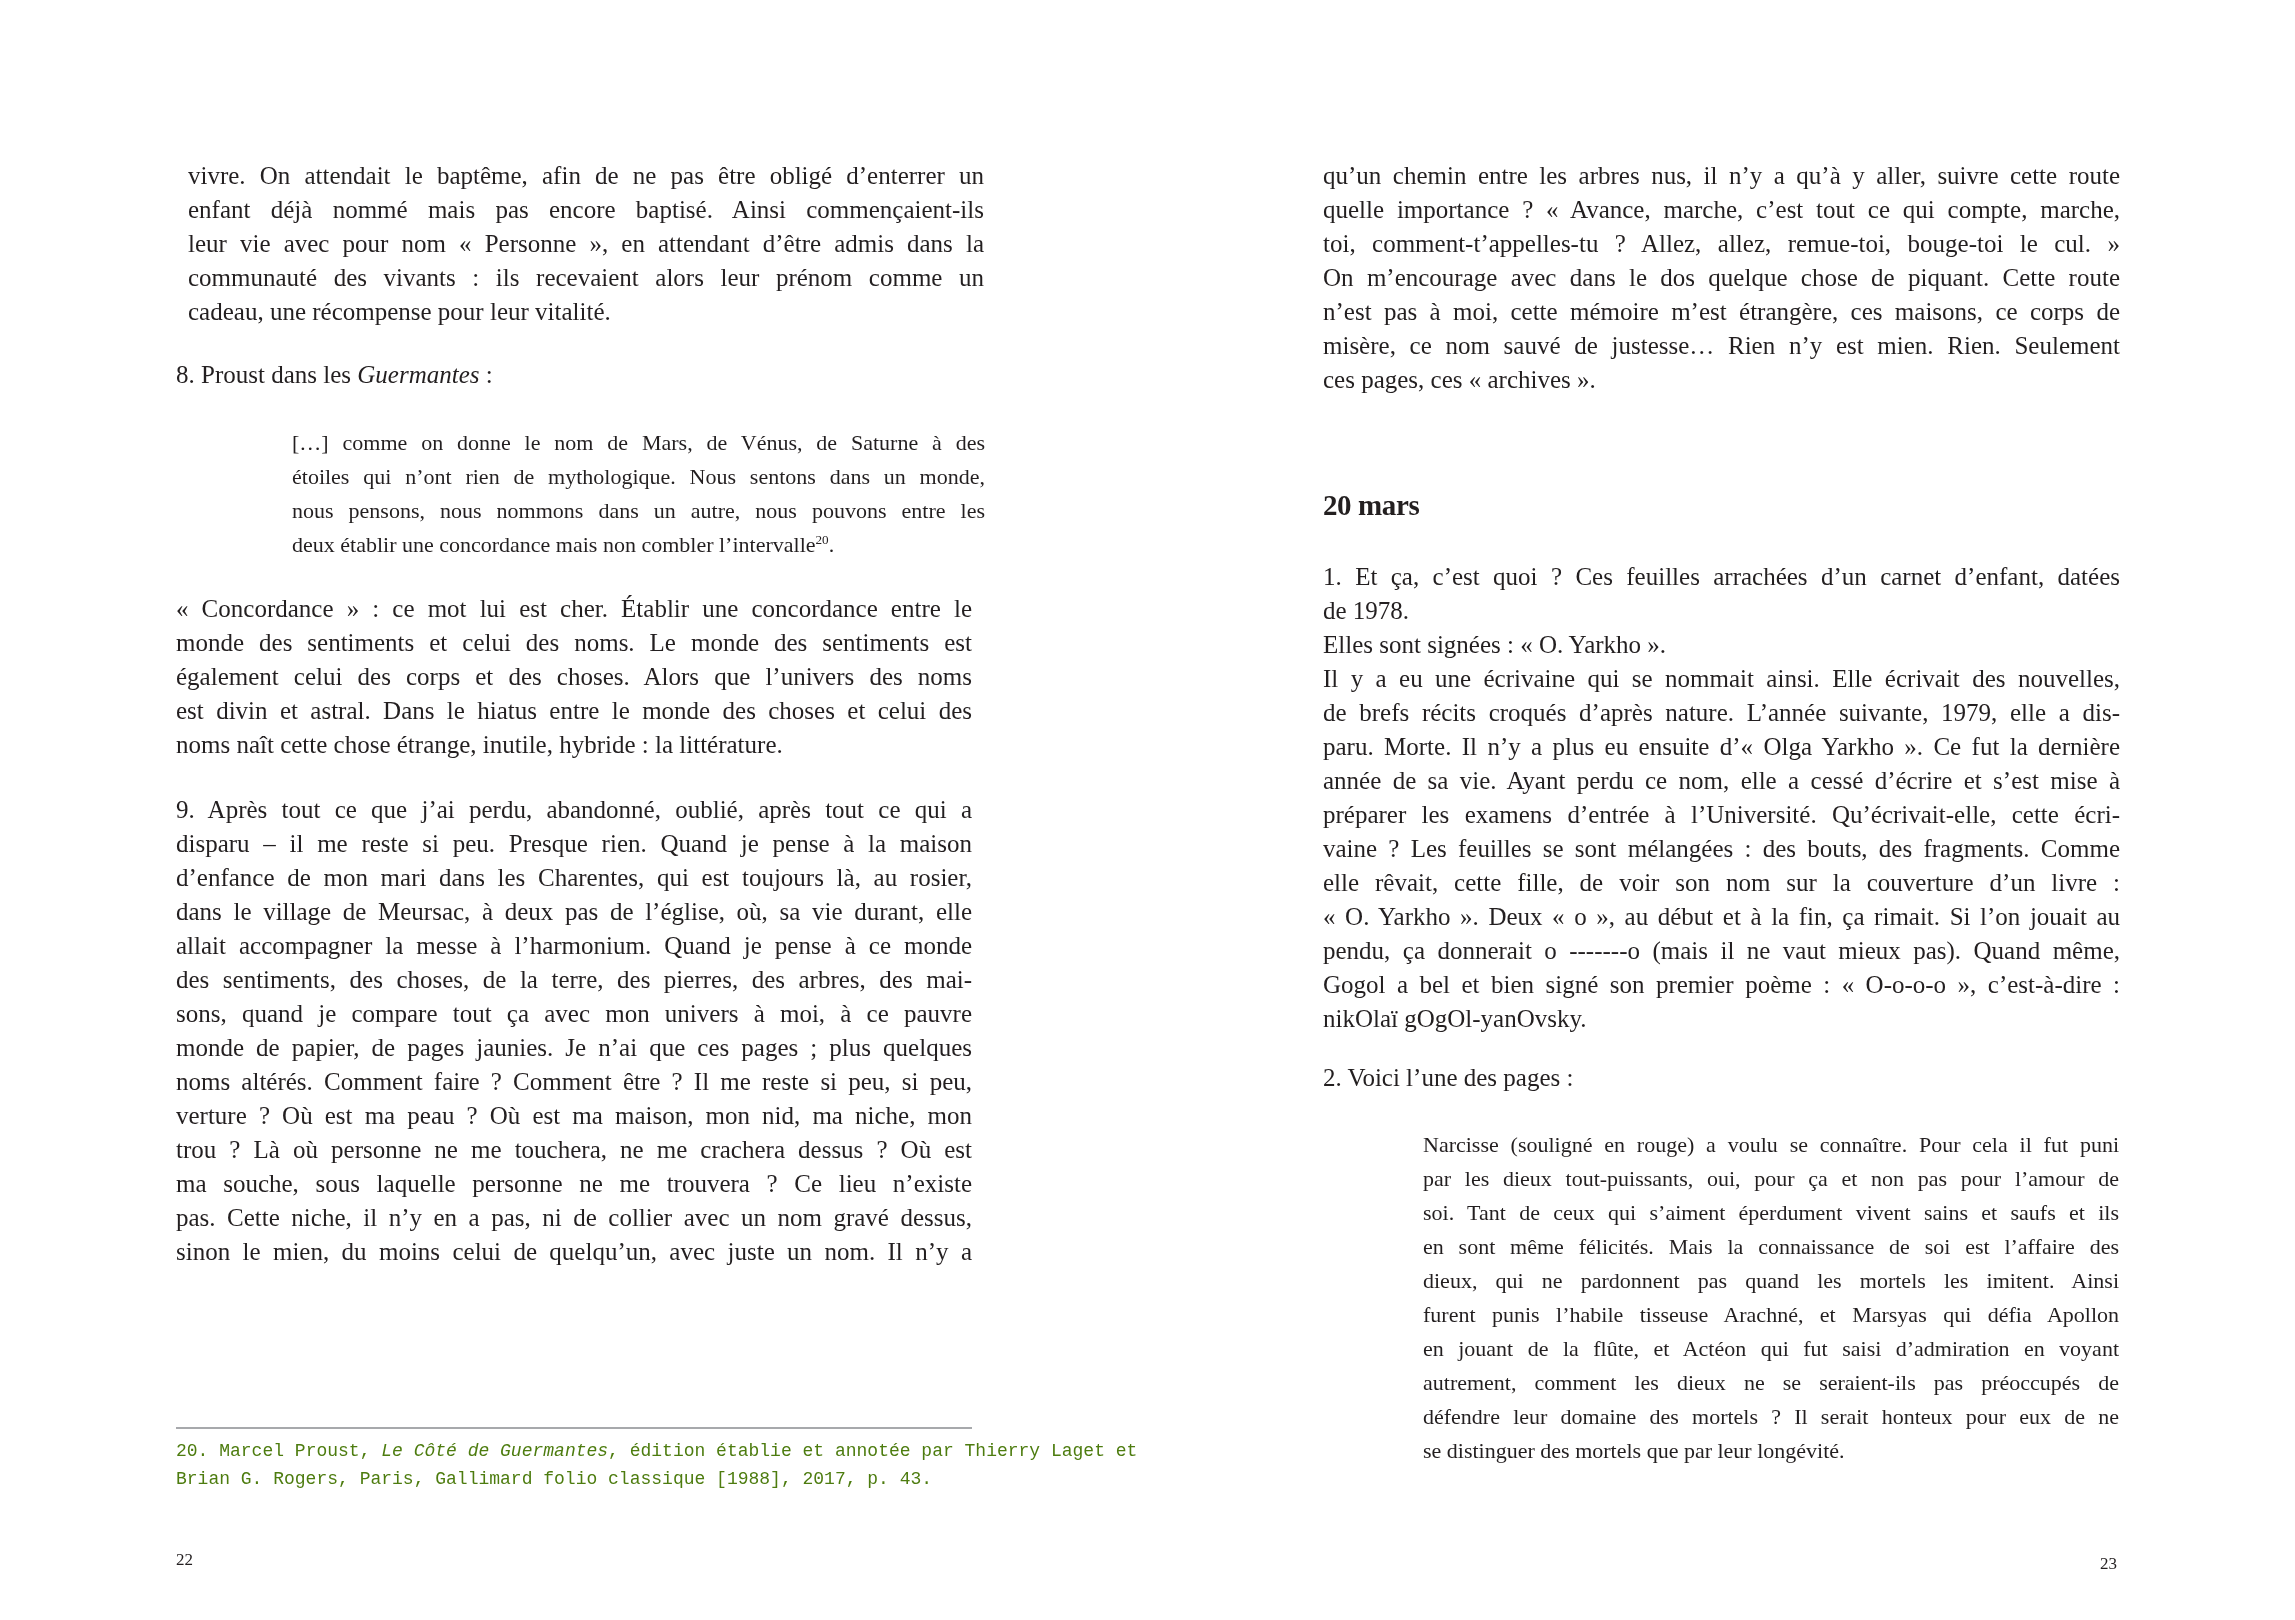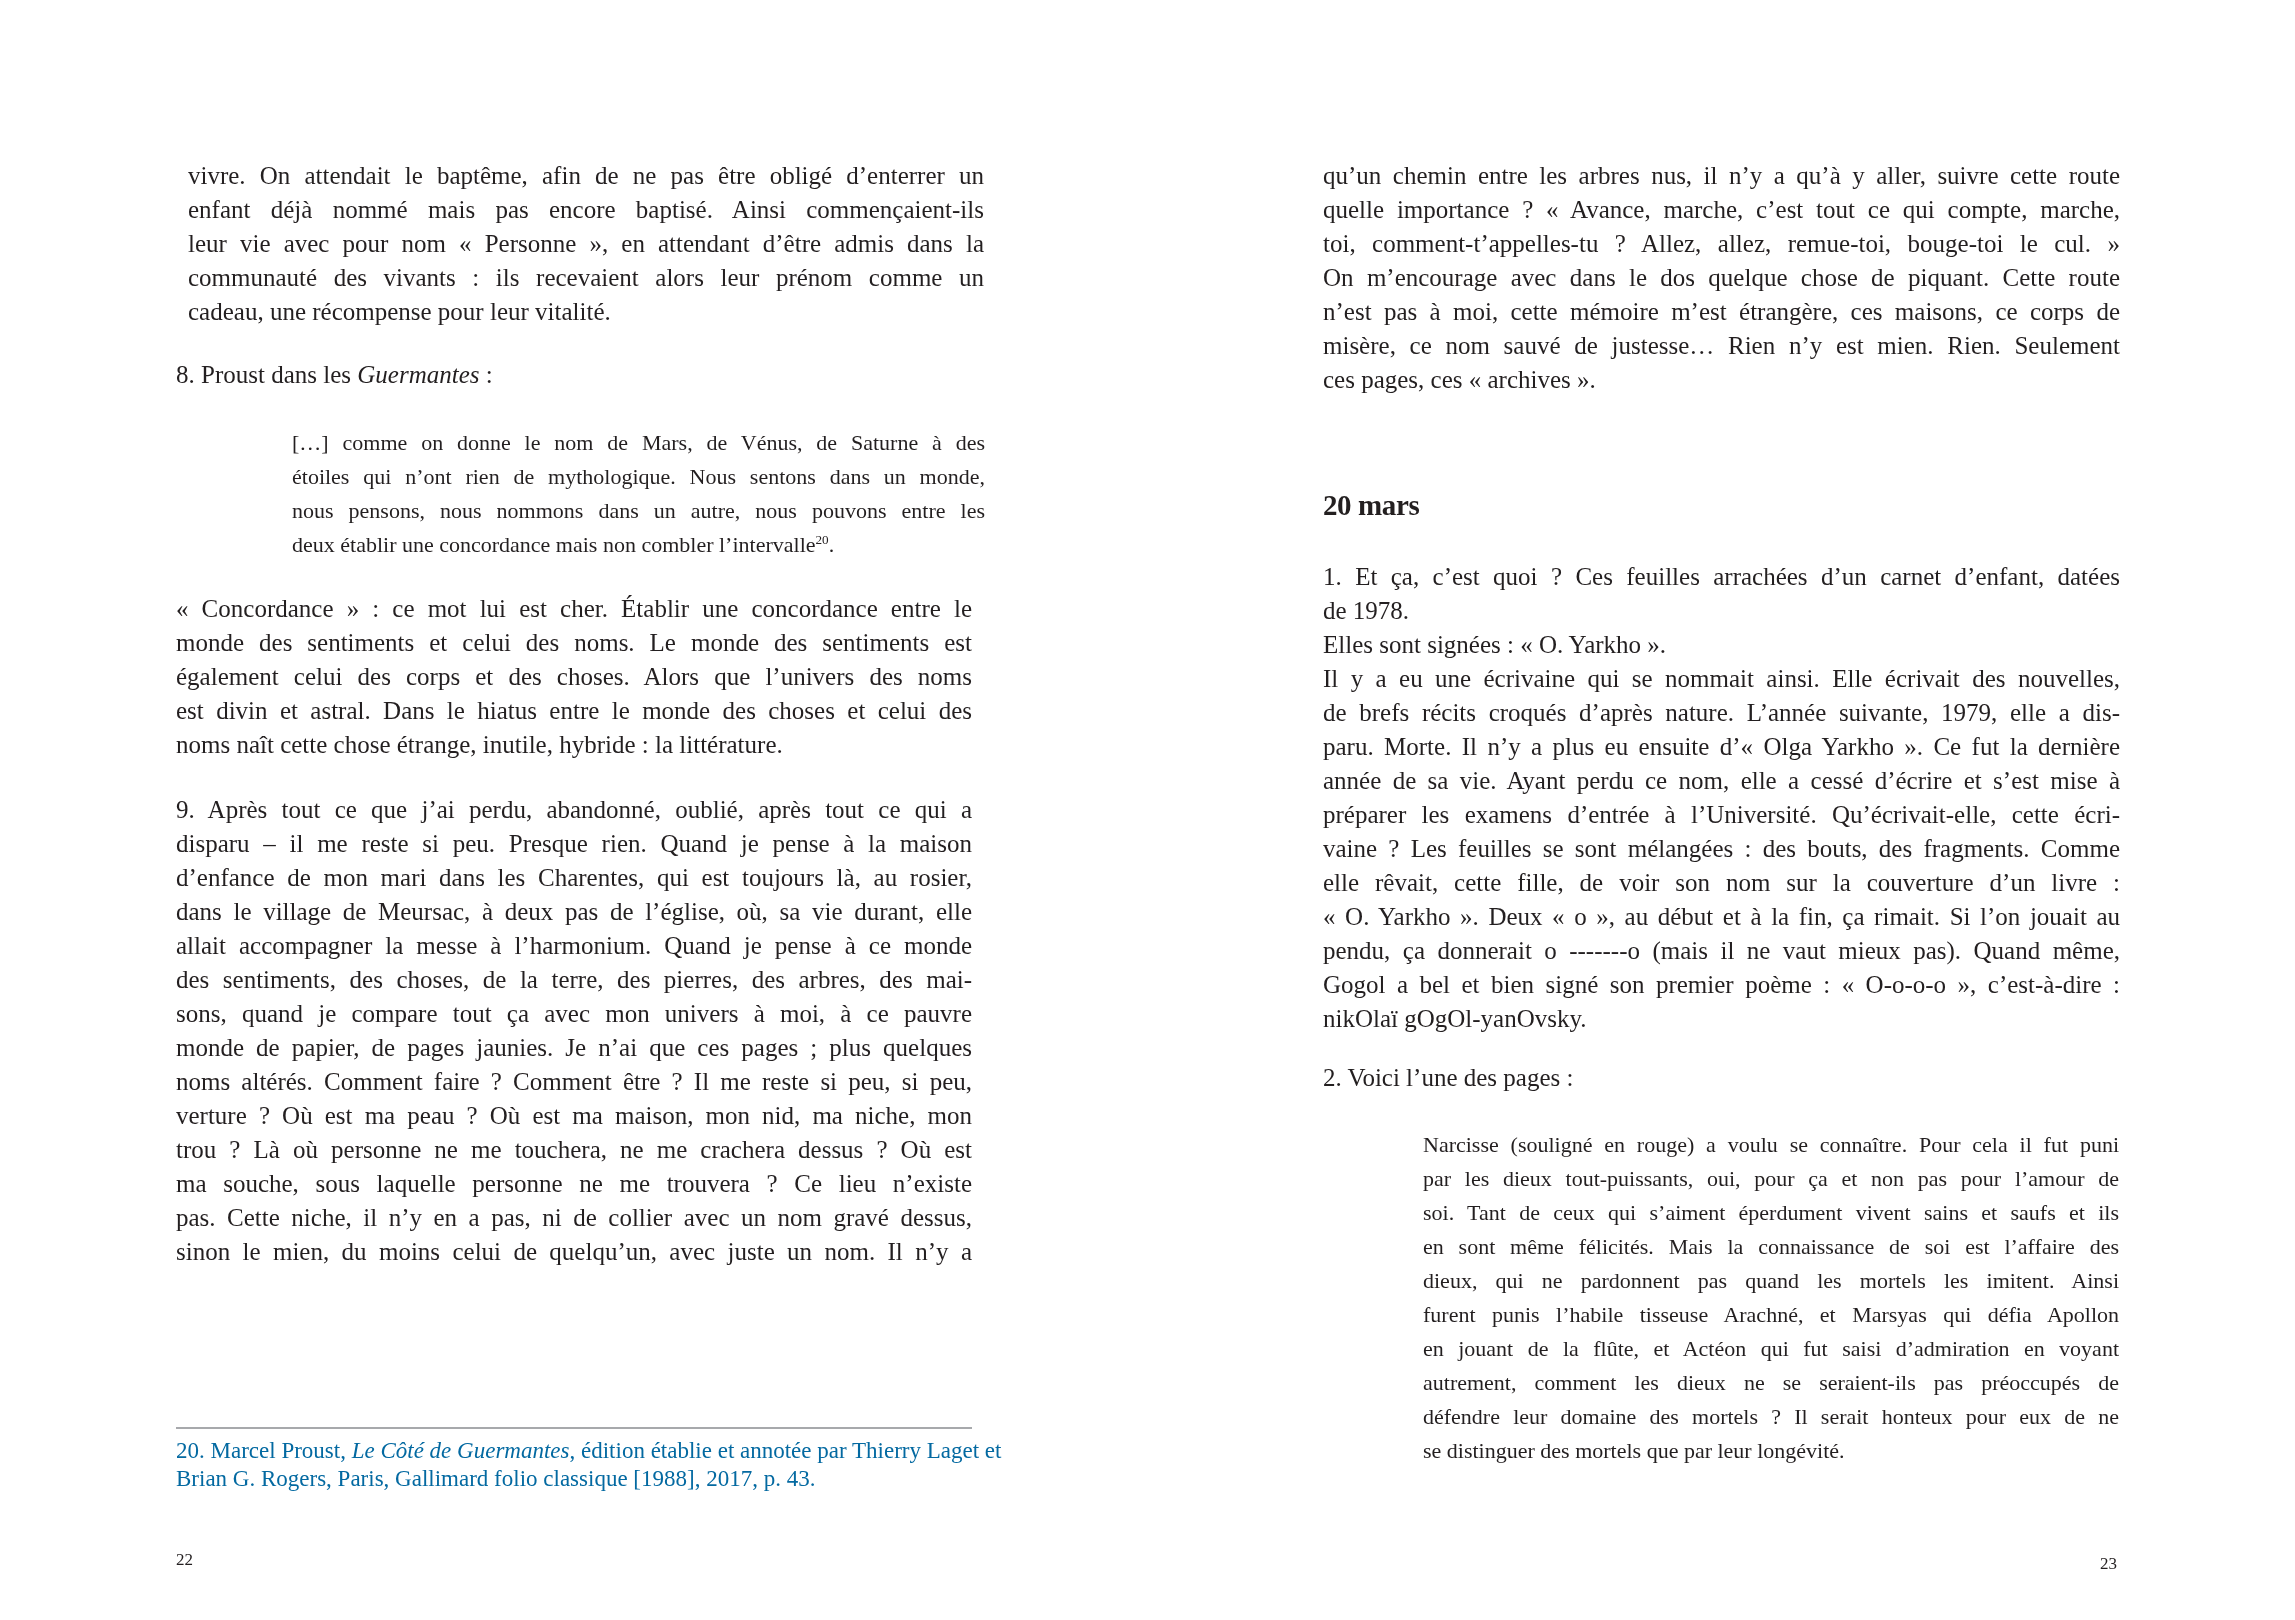--- a/index.html
+++ b/index.html
@@ -8,21 +8,21 @@
   .page { position: absolute; top: 0; height: 1621px; }
   .page-left { left: 0; width: 1147px; }
   .page-right { left: 1147px; width: 1148px; }
   .block { position: absolute; color: #231f20; font-family: "Liberation Serif", "DejaVu Serif", serif; }
   .body-text { font-size: 25px; line-height: 34px; }
   .quote-text { font-size: 22px; line-height: 34px; }
   .line { display: block; white-space: nowrap; text-align: justify; text-align-last: justify; height: 34px; overflow: visible; }
   .line.last { text-align-last: left; }
   .heading { position: absolute; font-family: "Liberation Sans", "DejaVu Sans", sans-serif; font-weight: bold; font-size: 29px; color: #231f20; letter-spacing: -0.4px; }
   .fn-rule { position: absolute; height: 1.7px; background: #a7a9ac; }
-  .footnote { position: absolute; font-family: Liberation Serif, serif; font-size: 23px; line-height: 28px; color: #0369a1; }
+  .footnote { position: absolute; font-family: Liberation Mono, monospace; font-size: 18px; line-height: 28px; color: #4d7c0f; }
   .footnote .line { height: 28px; }
   .folio { position: absolute; font-family: "Liberation Serif", "DejaVu Serif", serif; font-size: 17px; color: #231f20; }
   sup { font-size: 0.6em; line-height: 0; vertical-align: super; }
   i { font-style: italic; }
 </style>
 </head>
 <body>
 
 <div class="spread">
 

